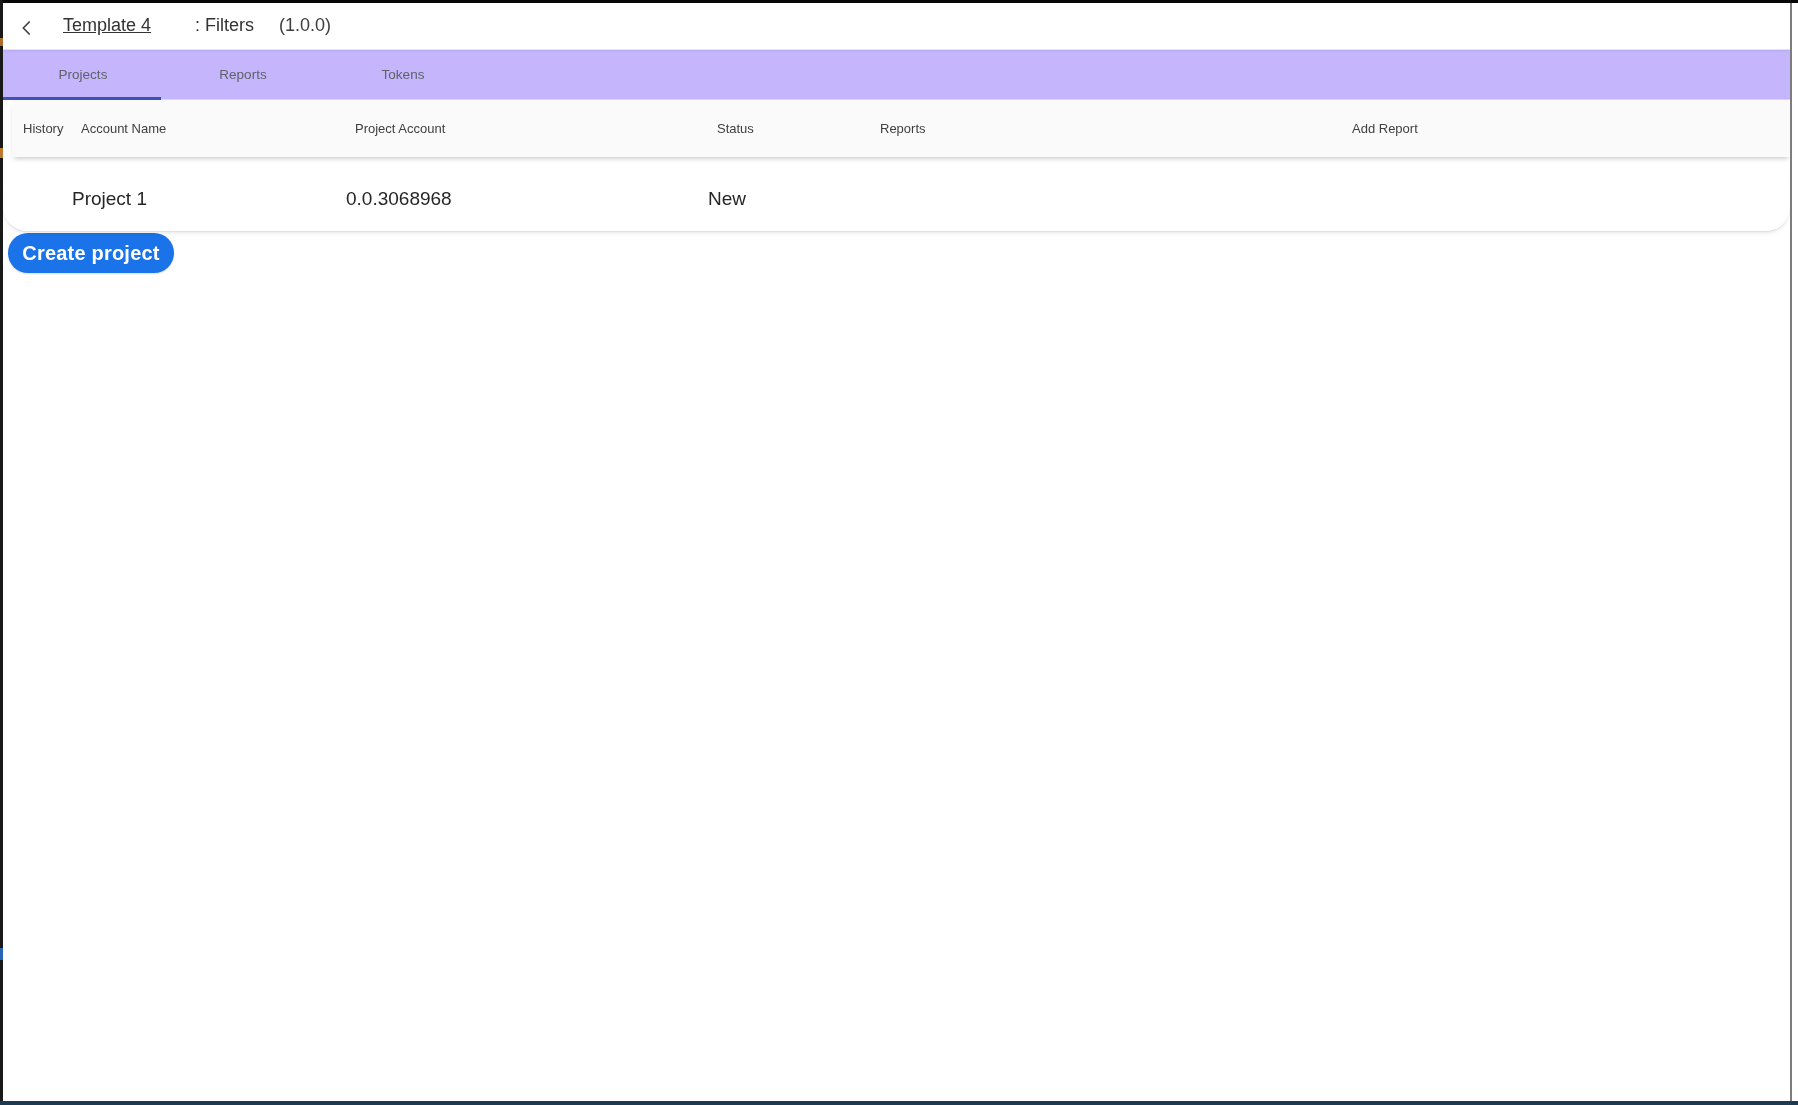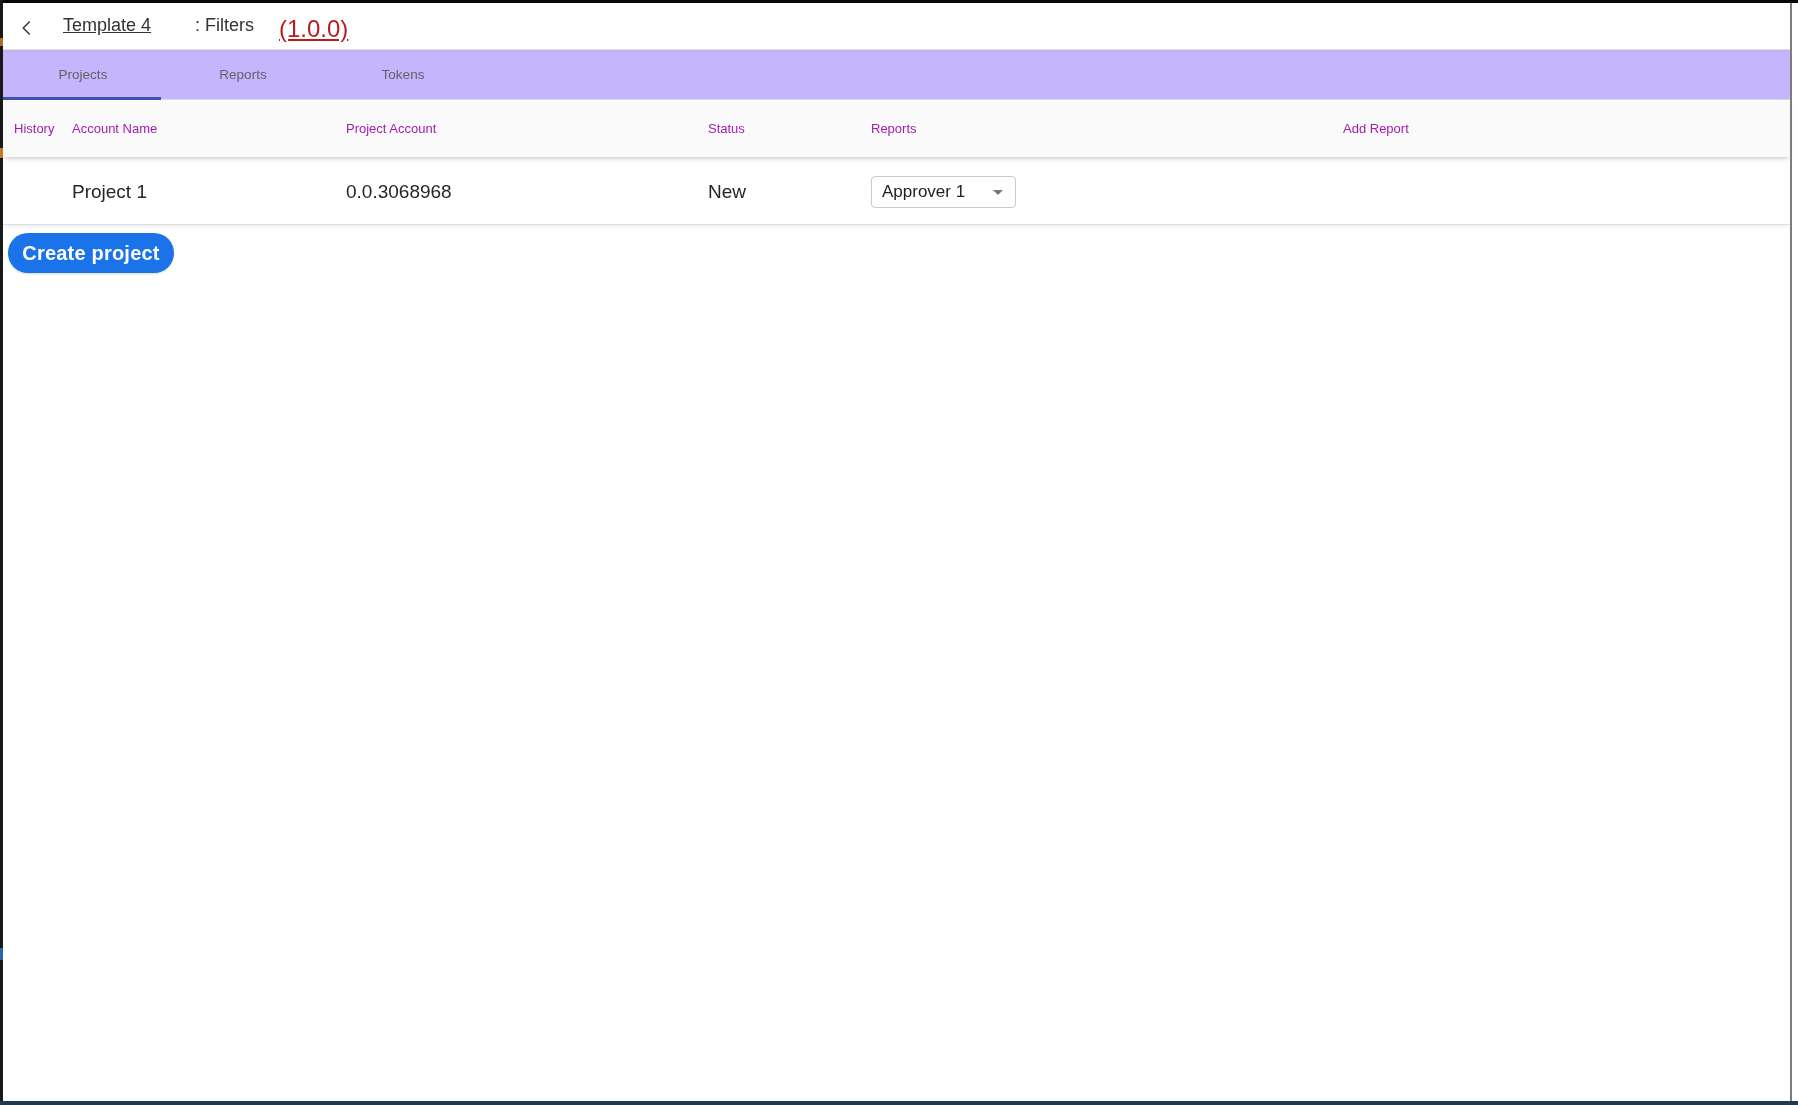--- a/index.html
+++ b/index.html
@@ -29,21 +29,21 @@
     box-shadow:0 1px 3px rgba(0,0,0,0.06);
     z-index:10;
   }
   .back-btn {
     position:absolute; left:10px; top:11px; width:28px; height:28px;
     display:flex; align-items:center; justify-content:center;
     cursor:pointer; background:none; border:none;
   }
   .title-name { position:absolute; left:60px; top:12px; font-size:18px; color:#333333;text-decoration:underline; }
   .title-sub  { position:absolute; left:192px; top:12px; font-size:18px; color:#333333; }
-  .title-ver  { position:absolute; left:276px; top:12px; font-size:24px; color:#b91c1c;text-decoration:underline; }
+  .title-ver  { position:absolute; left:276px; top:12px; font-size:18px; color:#404040; }
 
   
   .tab-bar {
     position:absolute; top:50px; left:3px; right:8px; height:50px;
     background:#c4b5fd;
     border-bottom:1px solid #dadada;
     display:flex;
     z-index:9;
   }
   .tab {
@@ -60,33 +60,34 @@
   .tab.active .indicator { display:block; }
 
   
   .grid-cols {
     display:grid;
     grid-template-columns:58px 274px 362px 163px 472px 1fr;
     align-items:center;
     padding-left:11px;
   }
   .table-header {
-    position:absolute; top:100px; left:3px; right:8px; height:57px;
+    position:absolute; top:100px; left:12px; right:8px; height:57px;
     background:#fafafa;
     box-shadow:0 3px 5px -2px rgba(0,0,0,0.25);
-    font-size:13px; color:#a21caf;
+    font-size:13px; color:#404040;
     z-index:8;
   }
   .table-row {
-    position:absolute; top:160px; left:3px; right:8px; height:65px;
+    position:absolute; top:167px; left:3px; right:8px; height:65px;
     background:#ffffff;
     border-bottom:1px solid #e0e0e0;
     box-shadow:0 3px 4px -2px rgba(0,0,0,0.10);
     font-size:19px; color:#262626;
     z-index:7;
+    border-radius:24px;
   }
 
   
   .select {
     width:145px; height:32px;
     background:#ffffff;
     border:1px solid #c9c9c9;
     border-radius:4px;
     display:flex; align-items:center; justify-content:space-between;
     padding:0 12px 0 10px;
@@ -162,22 +163,16 @@
   <span>Status</span>
   <span>Reports</span>
   <span>Add Report</span>
 </div>
 
 <div class="table-row grid-cols">
   <span></span>
   <span>Project 1</span>
   <span>0.0.3068968</span>
   <span>New</span>
-  <span>
-    <span class="select">
-      <span>Approver 1</span>
-      <span class="caret"></span>
-    </span>
-  </span>
   <span></span>
 </div>
 
 <button class="create-btn">Create project</button>
 
 </body></html>

